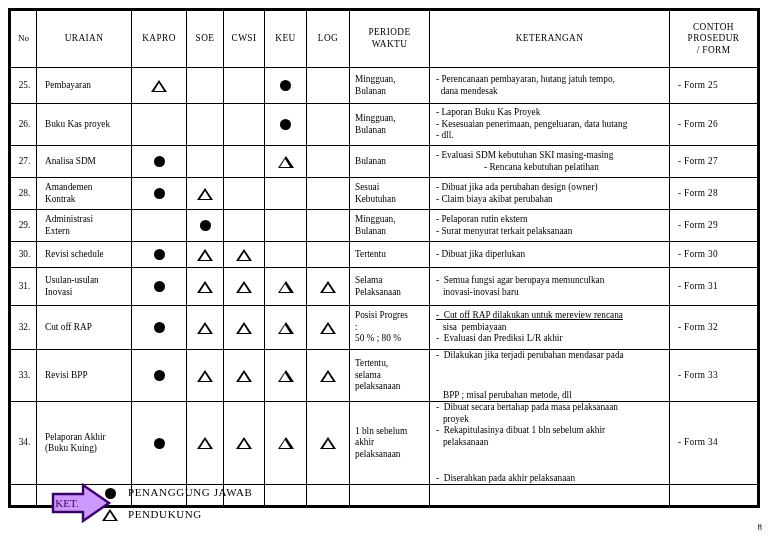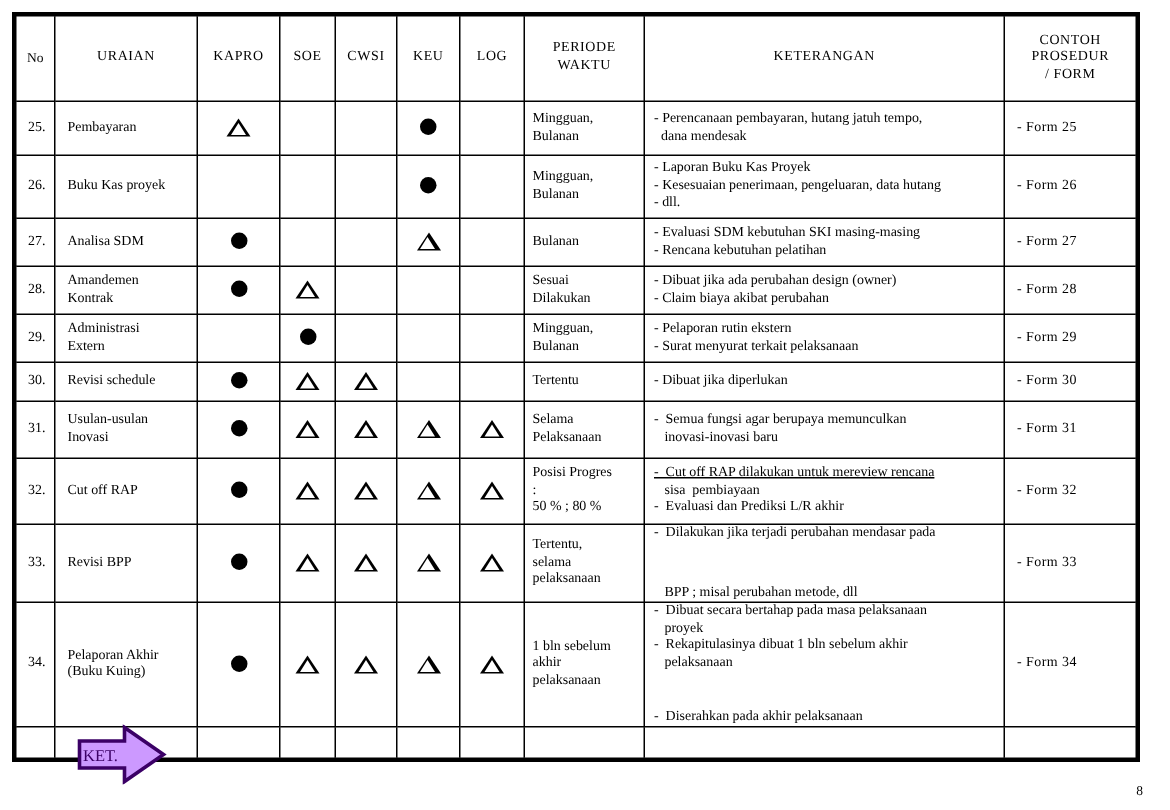--- a/index.html
+++ b/index.html
@@ -233,38 +233,38 @@
           <td class="cell-mark"><span class="mk-circle"></span></td>
           <td class="cell-mark"></td>
           <td class="cell-mark"></td>
           <td class="cell-mark"><span class="mk-triangle"></span></td>
           <td class="cell-mark"></td>
           <td class="cell-periode">
             <div>Bulanan</div>
           </td>
           <td class="cell-ket">
             <div class="ket-line" style="white-space: pre;">- Evaluasi SDM kebutuhan SKI masing-masing</div>
-            <div class="ket-line" style="white-space: pre;">- Rencana kebutuhan pelatihan</div>
+            <div class="ket-line" style="white-space: pre; margin-left: 48px;">- Rencana kebutuhan pelatihan</div>
           </td>
           <td class="cell-form">- Form  27</td>
         </tr>
         <tr style="height: 32px;">
           <td class="cell-no">28.</td>
           <td class="cell-uraian">
             <div>Amandemen</div>
             <div>Kontrak</div>
           </td>
           <td class="cell-mark"><span class="mk-circle"></span></td>
           <td class="cell-mark"><span class="mk-triangle"></span></td>
           <td class="cell-mark"></td>
           <td class="cell-mark"></td>
           <td class="cell-mark"></td>
           <td class="cell-periode">
             <div>Sesuai</div>
-            <div>Dilakukan</div>
+            <div>Kebutuhan</div>
           </td>
           <td class="cell-ket">
             <div class="ket-line" style="white-space: pre;">- Dibuat jika ada perubahan design (owner)</div>
             <div class="ket-line" style="white-space: pre;">- Claim biaya akibat perubahan</div>
           </td>
           <td class="cell-form">- Form  28</td>
         </tr>
         <tr style="height: 32px;">
           <td class="cell-no">29.</td>
           <td class="cell-uraian">
@@ -409,17 +409,25 @@
   </table>
 
   <div id="legend">
     <div class="arrow-wrap">
       <svg width="62" height="40" viewBox="0 0 62 40">
         <polygon id="ket-arrow-shape" points="2,11 32,11 32,2 58,20 32,38 32,29 2,29" fill="#CC99FF" stroke="#3B0066" stroke-width="2.4" stroke-linejoin="miter"></polygon>
         <text id="ket-arrow-text" x="16" y="24" text-anchor="middle" font-family="Liberation Serif, serif" font-size="11" fill="#3B0066">KET.</text>
       </svg>
     </div>
     <div class="legend-rows">
+      <div class="legend-row">
+        <span class="legend-sym"><span class="mk-circle"></span></span>
+        <span class="legend-label">PENANGGUNG JAWAB</span>
+      </div>
+      <div class="legend-row">
+        <span class="legend-sym"><span class="mk-triangle"></span></span>
+        <span class="legend-label">PENDUKUNG</span>
+      </div>
     </div>
   </div>
 
   <div id="page-num">8</div>
 </div>
 
 </body></html>

